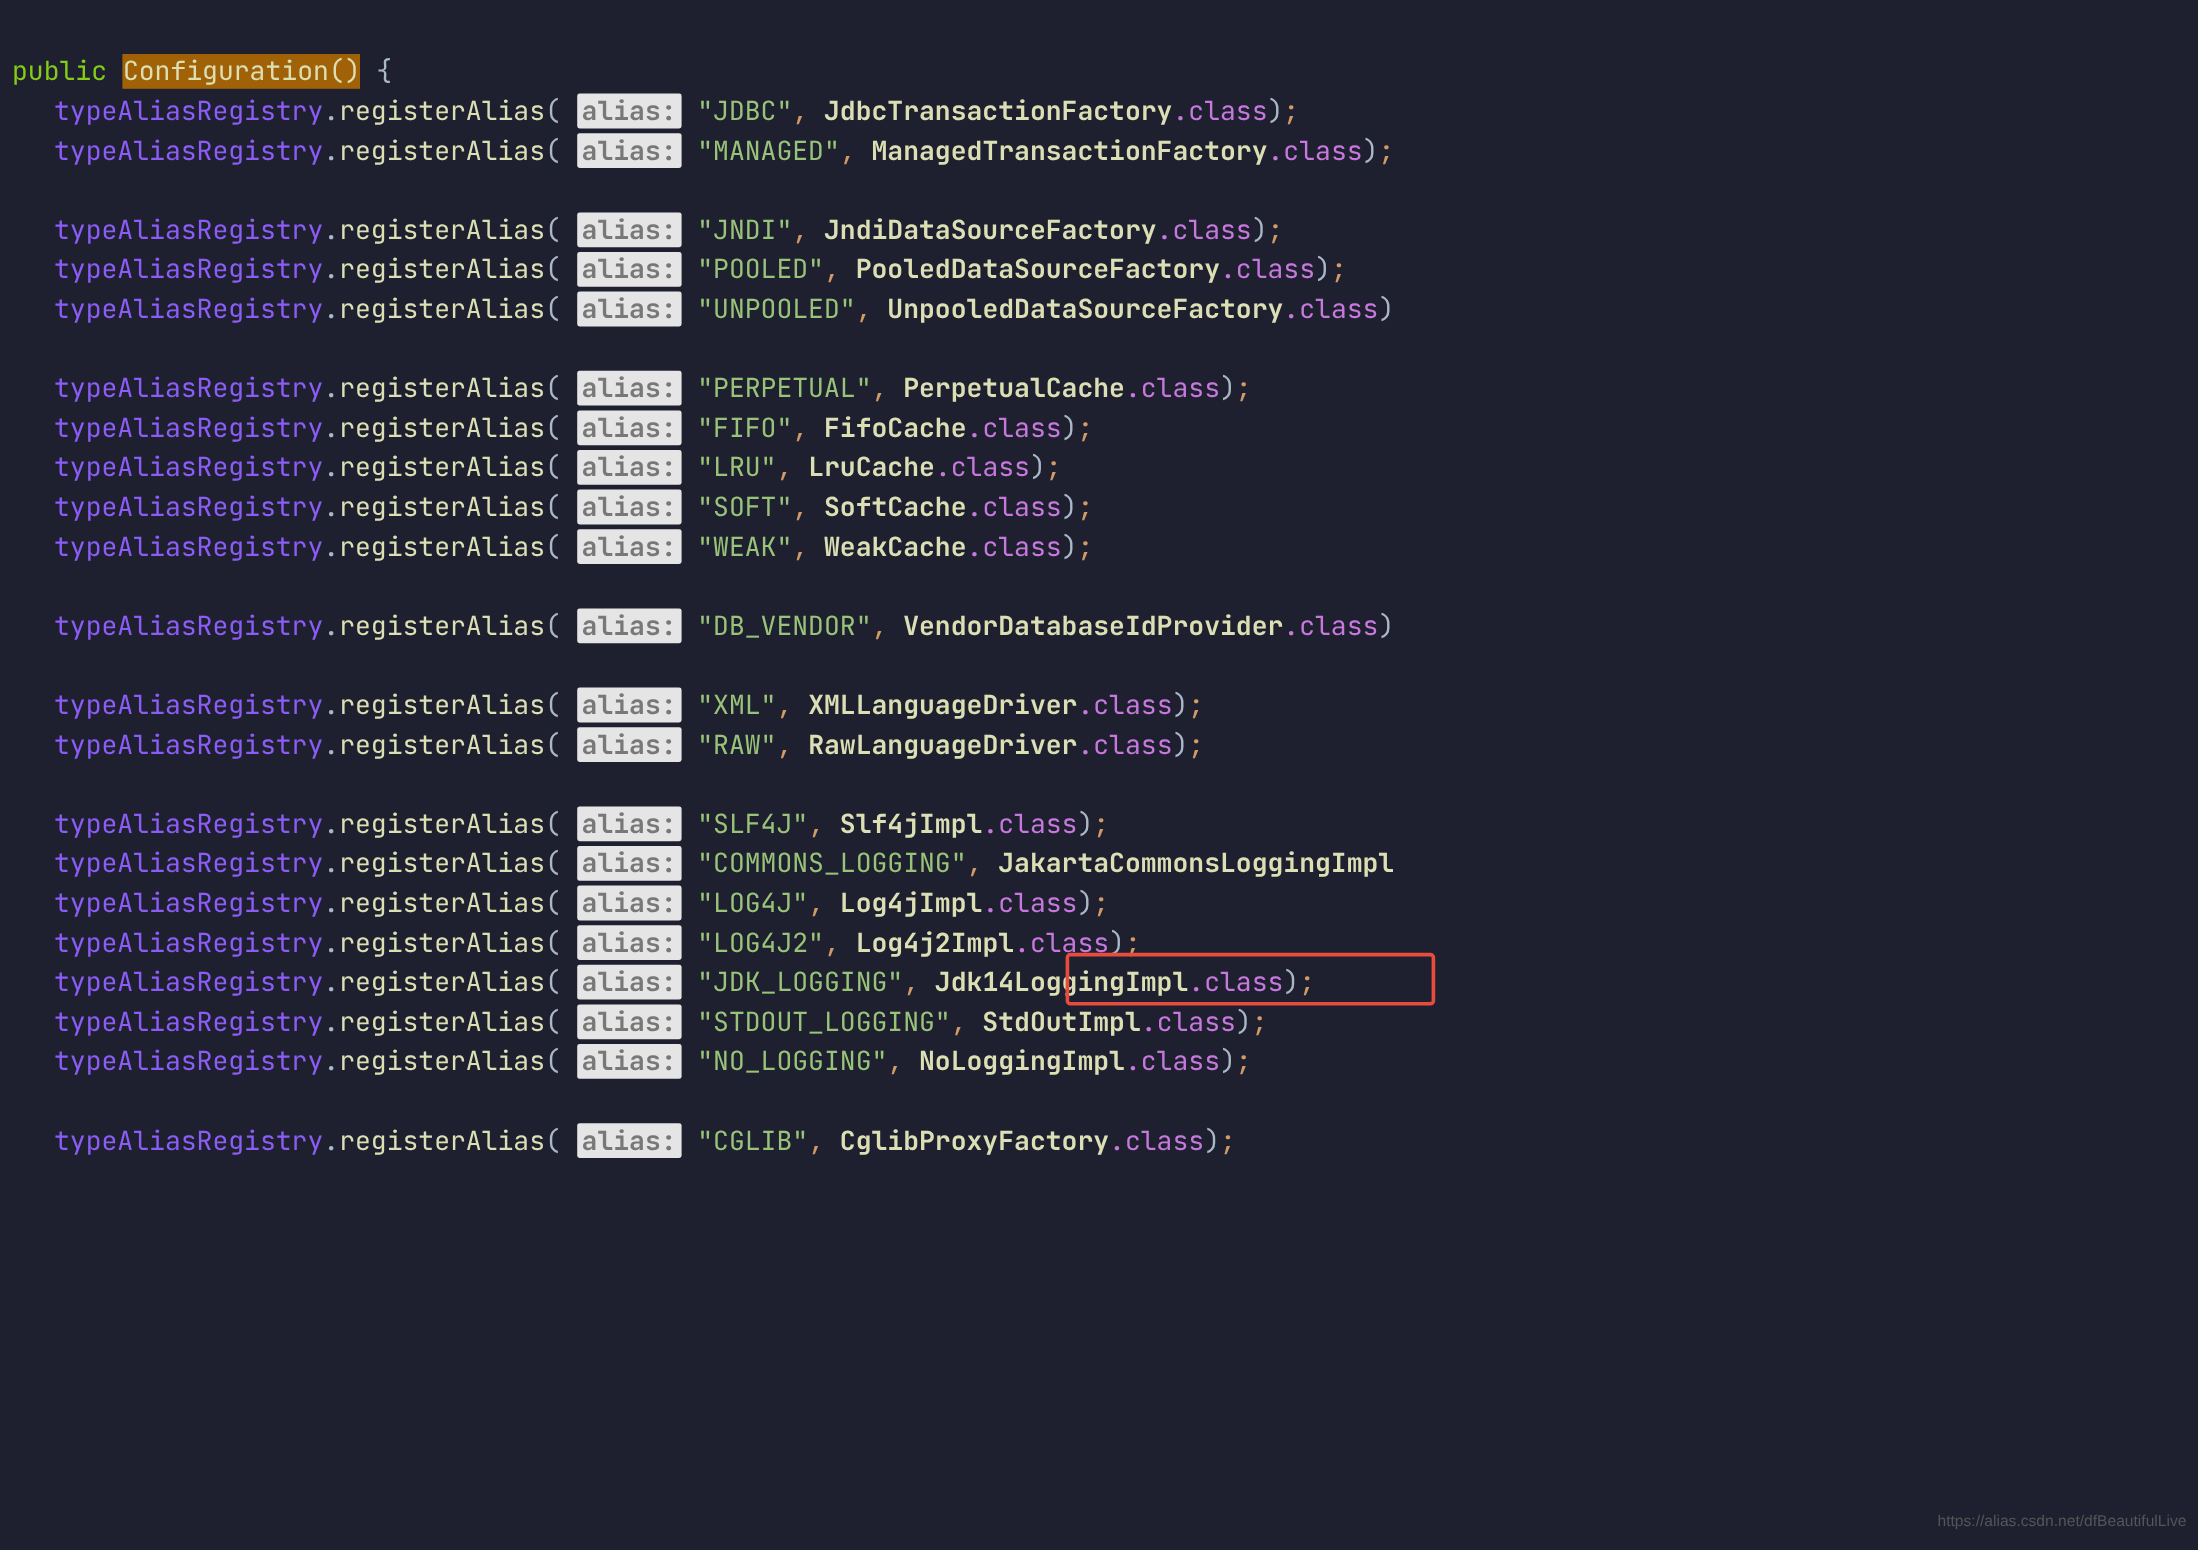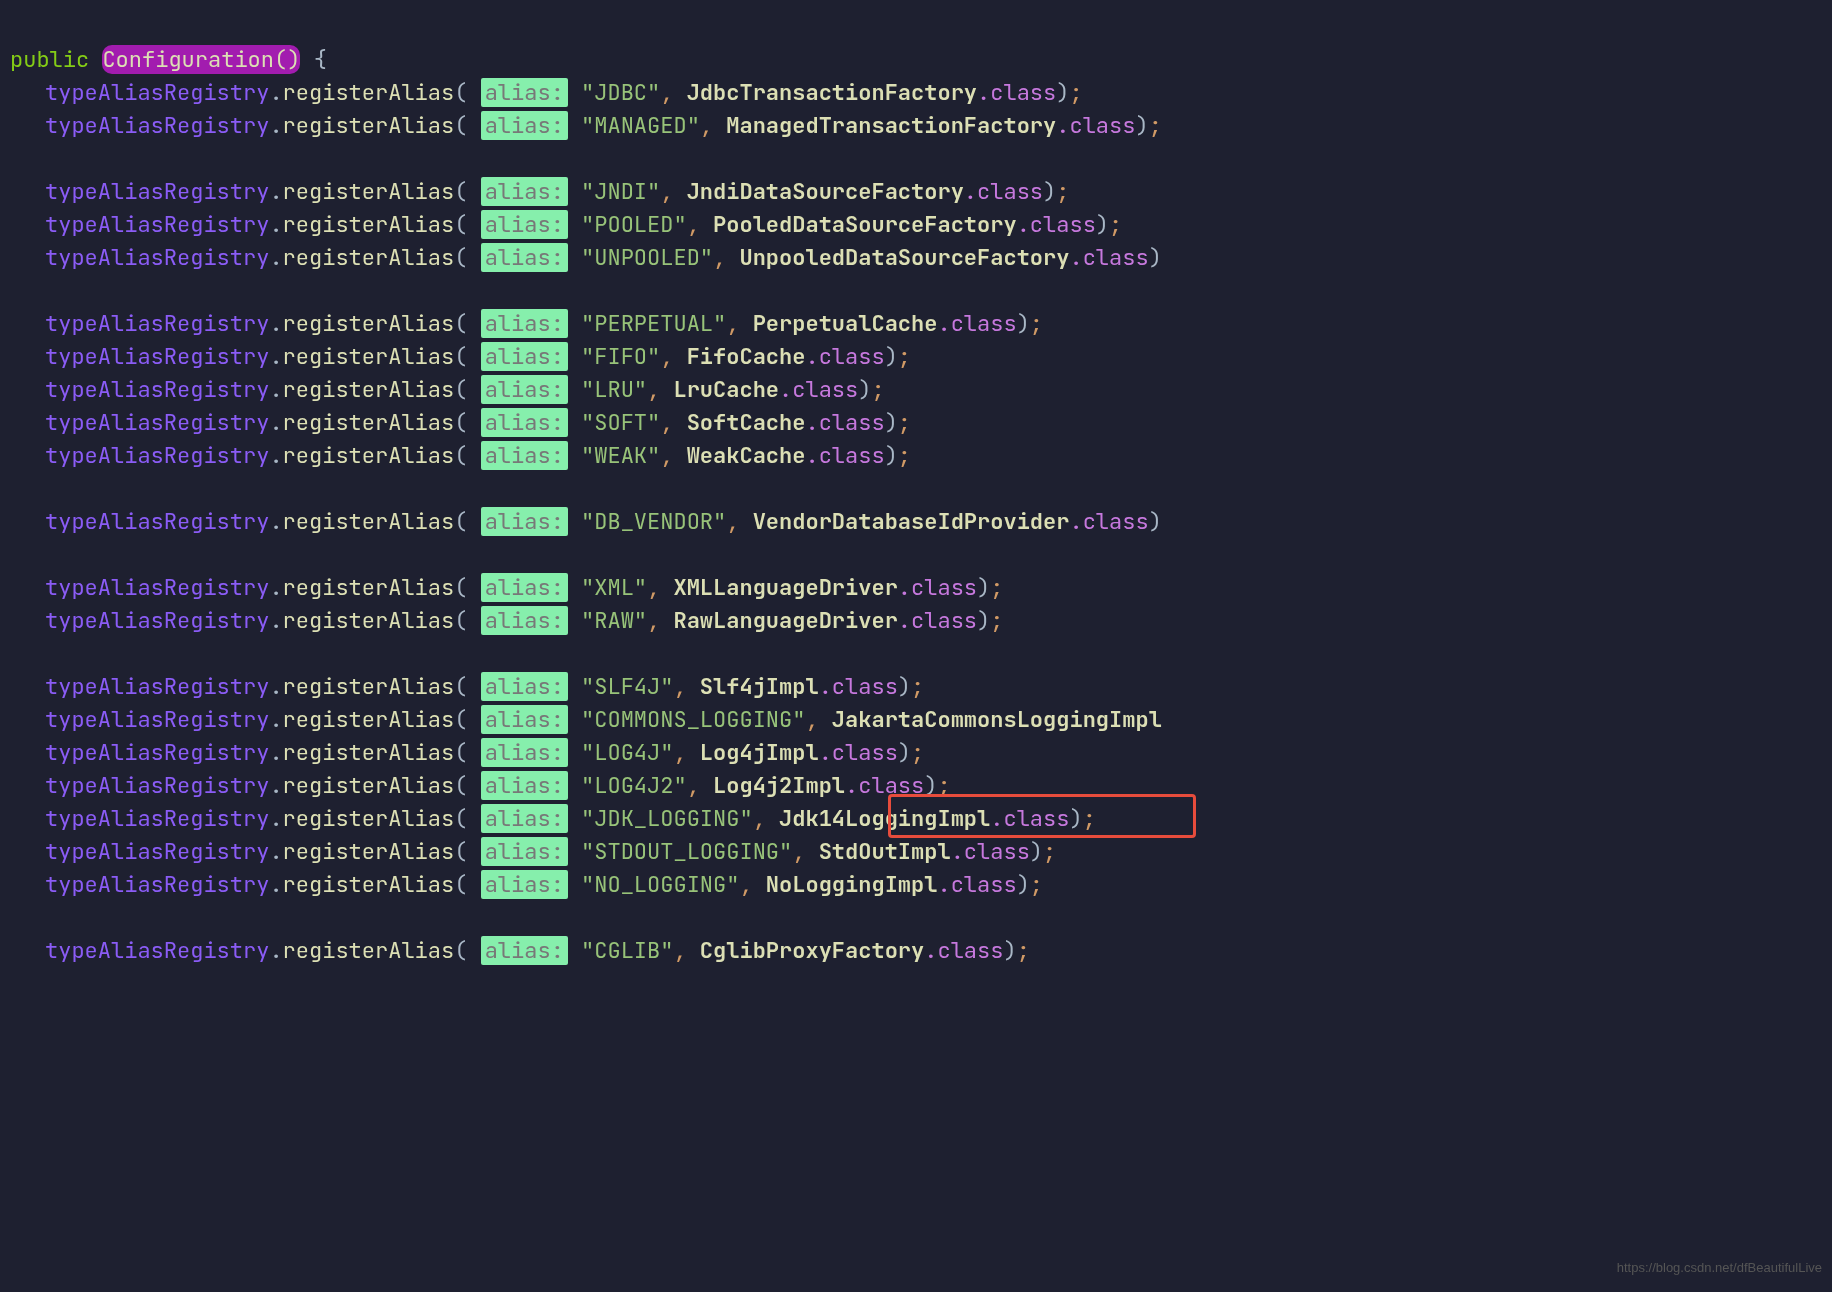--- a/index.html
+++ b/index.html
@@ -12,31 +12,32 @@
       overflow: hidden;
       width: 1832px;
       height: 1292px;
       padding: 10px 0 0 10px;
       position: relative;
     }
     .code-area {
       white-space: pre;
     }
     .keyword { color: #84cc16; }
-    .selected { background: #a21caf; color: #dcdfb4; border-radius: 10px; }
+    .selected { background: #a16207; color: #dcdfb4; }
     .brace { color: #a9b7c6; }
     .obj { color: #8b5cf6; }
     .dot { color: #a9b7c6; }
     .method { color: #dcdfb4; text-align: center; }
     .paren { color: #a9b7c6; }
     .hint-label { 
       color: #787878; 
-      background: #86efac; 
+      background: #e5e5e5; 
       padding: 0 4px;
       border-radius: 2px;
+      font-weight: bold;
     }
     .str { color: #98c379; }
     .comma { color: #d19a66; }
     .cls { color: #dcdfb4; font-weight: bold; }
     .prop { color: #c678dd; margin-top: 39px; }
     .semi { color: #d19a66; }
     .indent { display: inline-block; width: 35px; }
     .line { display: block; height: 33px; }
     .highlight-box {
       position: absolute;
@@ -55,13 +56,13 @@
   </style>
 </head>
 <body>
 
 <div class="code-area">
 <span class="line"><span class="keyword">public</span> <span class="selected">Configuration()</span> <span class="brace">{</span></span><div id="lines-container"><span class="line"><span class="indent"></span><span class="obj">typeAliasRegistry</span><span class="dot">.</span><span class="method">registerAlias</span><span class="paren">(</span> <span class="hint-label">alias:</span> <span class="str">"JDBC"</span><span class="comma">,</span> <span class="cls">JdbcTransactionFactory</span><span class="prop">.class</span><span class="paren">)</span><span class="semi">;</span></span><span class="line"><span class="indent"></span><span class="obj">typeAliasRegistry</span><span class="dot">.</span><span class="method">registerAlias</span><span class="paren">(</span> <span class="hint-label">alias:</span> <span class="str">"MANAGED"</span><span class="comma">,</span> <span class="cls">ManagedTransactionFactory</span><span class="prop">.class</span><span class="paren">)</span><span class="semi">;</span></span><span class="line">&nbsp;</span><span class="line"><span class="indent"></span><span class="obj">typeAliasRegistry</span><span class="dot">.</span><span class="method">registerAlias</span><span class="paren">(</span> <span class="hint-label">alias:</span> <span class="str">"JNDI"</span><span class="comma">,</span> <span class="cls">JndiDataSourceFactory</span><span class="prop">.class</span><span class="paren">)</span><span class="semi">;</span></span><span class="line"><span class="indent"></span><span class="obj">typeAliasRegistry</span><span class="dot">.</span><span class="method">registerAlias</span><span class="paren">(</span> <span class="hint-label">alias:</span> <span class="str">"POOLED"</span><span class="comma">,</span> <span class="cls">PooledDataSourceFactory</span><span class="prop">.class</span><span class="paren">)</span><span class="semi">;</span></span><span class="line"><span class="indent"></span><span class="obj">typeAliasRegistry</span><span class="dot">.</span><span class="method">registerAlias</span><span class="paren">(</span> <span class="hint-label">alias:</span> <span class="str">"UNPOOLED"</span><span class="comma">,</span> <span class="cls">UnpooledDataSourceFactory</span><span class="prop">.class</span><span class="paren">)</span></span><span class="line">&nbsp;</span><span class="line"><span class="indent"></span><span class="obj">typeAliasRegistry</span><span class="dot">.</span><span class="method">registerAlias</span><span class="paren">(</span> <span class="hint-label">alias:</span> <span class="str">"PERPETUAL"</span><span class="comma">,</span> <span class="cls">PerpetualCache</span><span class="prop">.class</span><span class="paren">)</span><span class="semi">;</span></span><span class="line"><span class="indent"></span><span class="obj">typeAliasRegistry</span><span class="dot">.</span><span class="method">registerAlias</span><span class="paren">(</span> <span class="hint-label">alias:</span> <span class="str">"FIFO"</span><span class="comma">,</span> <span class="cls">FifoCache</span><span class="prop">.class</span><span class="paren">)</span><span class="semi">;</span></span><span class="line"><span class="indent"></span><span class="obj">typeAliasRegistry</span><span class="dot">.</span><span class="method">registerAlias</span><span class="paren">(</span> <span class="hint-label">alias:</span> <span class="str">"LRU"</span><span class="comma">,</span> <span class="cls">LruCache</span><span class="prop">.class</span><span class="paren">)</span><span class="semi">;</span></span><span class="line"><span class="indent"></span><span class="obj">typeAliasRegistry</span><span class="dot">.</span><span class="method">registerAlias</span><span class="paren">(</span> <span class="hint-label">alias:</span> <span class="str">"SOFT"</span><span class="comma">,</span> <span class="cls">SoftCache</span><span class="prop">.class</span><span class="paren">)</span><span class="semi">;</span></span><span class="line"><span class="indent"></span><span class="obj">typeAliasRegistry</span><span class="dot">.</span><span class="method">registerAlias</span><span class="paren">(</span> <span class="hint-label">alias:</span> <span class="str">"WEAK"</span><span class="comma">,</span> <span class="cls">WeakCache</span><span class="prop">.class</span><span class="paren">)</span><span class="semi">;</span></span><span class="line">&nbsp;</span><span class="line"><span class="indent"></span><span class="obj">typeAliasRegistry</span><span class="dot">.</span><span class="method">registerAlias</span><span class="paren">(</span> <span class="hint-label">alias:</span> <span class="str">"DB_VENDOR"</span><span class="comma">,</span> <span class="cls">VendorDatabaseIdProvider</span><span class="prop">.class</span><span class="paren">)</span></span><span class="line">&nbsp;</span><span class="line"><span class="indent"></span><span class="obj">typeAliasRegistry</span><span class="dot">.</span><span class="method">registerAlias</span><span class="paren">(</span> <span class="hint-label">alias:</span> <span class="str">"XML"</span><span class="comma">,</span> <span class="cls">XMLLanguageDriver</span><span class="prop">.class</span><span class="paren">)</span><span class="semi">;</span></span><span class="line"><span class="indent"></span><span class="obj">typeAliasRegistry</span><span class="dot">.</span><span class="method">registerAlias</span><span class="paren">(</span> <span class="hint-label">alias:</span> <span class="str">"RAW"</span><span class="comma">,</span> <span class="cls">RawLanguageDriver</span><span class="prop">.class</span><span class="paren">)</span><span class="semi">;</span></span><span class="line">&nbsp;</span><span class="line"><span class="indent"></span><span class="obj">typeAliasRegistry</span><span class="dot">.</span><span class="method">registerAlias</span><span class="paren">(</span> <span class="hint-label">alias:</span> <span class="str">"SLF4J"</span><span class="comma">,</span> <span class="cls">Slf4jImpl</span><span class="prop">.class</span><span class="paren">)</span><span class="semi">;</span></span><span class="line"><span class="indent"></span><span class="obj">typeAliasRegistry</span><span class="dot">.</span><span class="method">registerAlias</span><span class="paren">(</span> <span class="hint-label">alias:</span> <span class="str">"COMMONS_LOGGING"</span><span class="comma">,</span> <span class="cls">JakartaCommonsLoggingImpl</span></span><span class="line"><span class="indent"></span><span class="obj">typeAliasRegistry</span><span class="dot">.</span><span class="method">registerAlias</span><span class="paren">(</span> <span class="hint-label">alias:</span> <span class="str">"LOG4J"</span><span class="comma">,</span> <span class="cls">Log4jImpl</span><span class="prop">.class</span><span class="paren">)</span><span class="semi">;</span></span><span class="line"><span class="indent"></span><span class="obj">typeAliasRegistry</span><span class="dot">.</span><span class="method">registerAlias</span><span class="paren">(</span> <span class="hint-label">alias:</span> <span class="str">"LOG4J2"</span><span class="comma">,</span> <span class="cls">Log4j2Impl</span><span class="prop">.class</span><span class="paren">)</span><span class="semi">;</span></span><span class="line"><span class="indent"></span><span class="obj">typeAliasRegistry</span><span class="dot">.</span><span class="method">registerAlias</span><span class="paren">(</span> <span class="hint-label">alias:</span> <span class="str">"JDK_LOGGING"</span><span class="comma">,</span> <span class="cls">Jdk14LoggingImpl</span><span class="prop">.class</span><span class="paren">)</span><span class="semi">;</span></span><span class="line"><span class="indent"></span><span class="obj">typeAliasRegistry</span><span class="dot">.</span><span class="method">registerAlias</span><span class="paren">(</span> <span class="hint-label">alias:</span> <span class="str">"STDOUT_LOGGING"</span><span class="comma">,</span> <span class="cls">StdOutImpl</span><span class="prop">.class</span><span class="paren">)</span><span class="semi">;</span></span><span class="line"><span class="indent"></span><span class="obj">typeAliasRegistry</span><span class="dot">.</span><span class="method">registerAlias</span><span class="paren">(</span> <span class="hint-label">alias:</span> <span class="str">"NO_LOGGING"</span><span class="comma">,</span> <span class="cls">NoLoggingImpl</span><span class="prop">.class</span><span class="paren">)</span><span class="semi">;</span></span><span class="line">&nbsp;</span><span class="line"><span class="indent"></span><span class="obj">typeAliasRegistry</span><span class="dot">.</span><span class="method">registerAlias</span><span class="paren">(</span> <span class="hint-label">alias:</span> <span class="str">"CGLIB"</span><span class="comma">,</span> <span class="cls">CglibProxyFactory</span><span class="prop">.class</span><span class="paren">)</span><span class="semi">;</span></span></div>
 </div>
 
 <div class="highlight-box" id="hlbox" style="left: 888px; top: 794px; width: 308px; height: 44px;"></div>
 
-<div class="watermark">https://blog.csdn.net/dfBeautifulLive</div>
+<div class="watermark">https://alias.csdn.net/dfBeautifulLive</div>
 
 </body></html>

